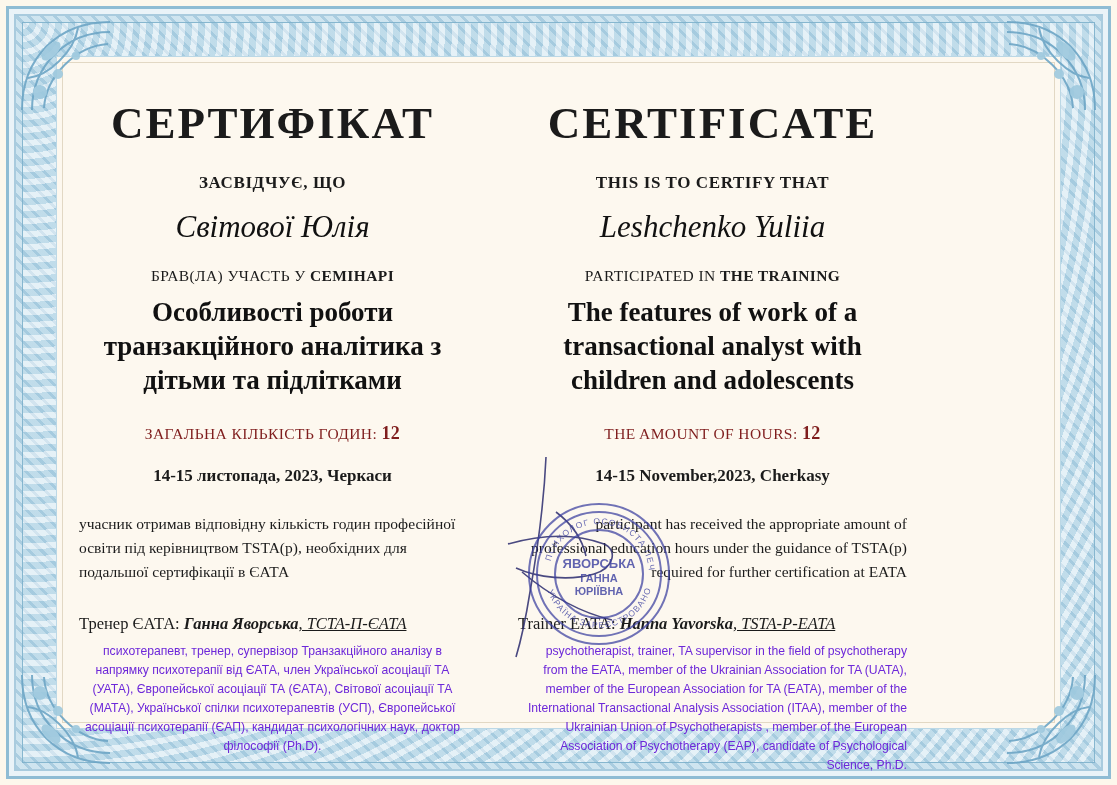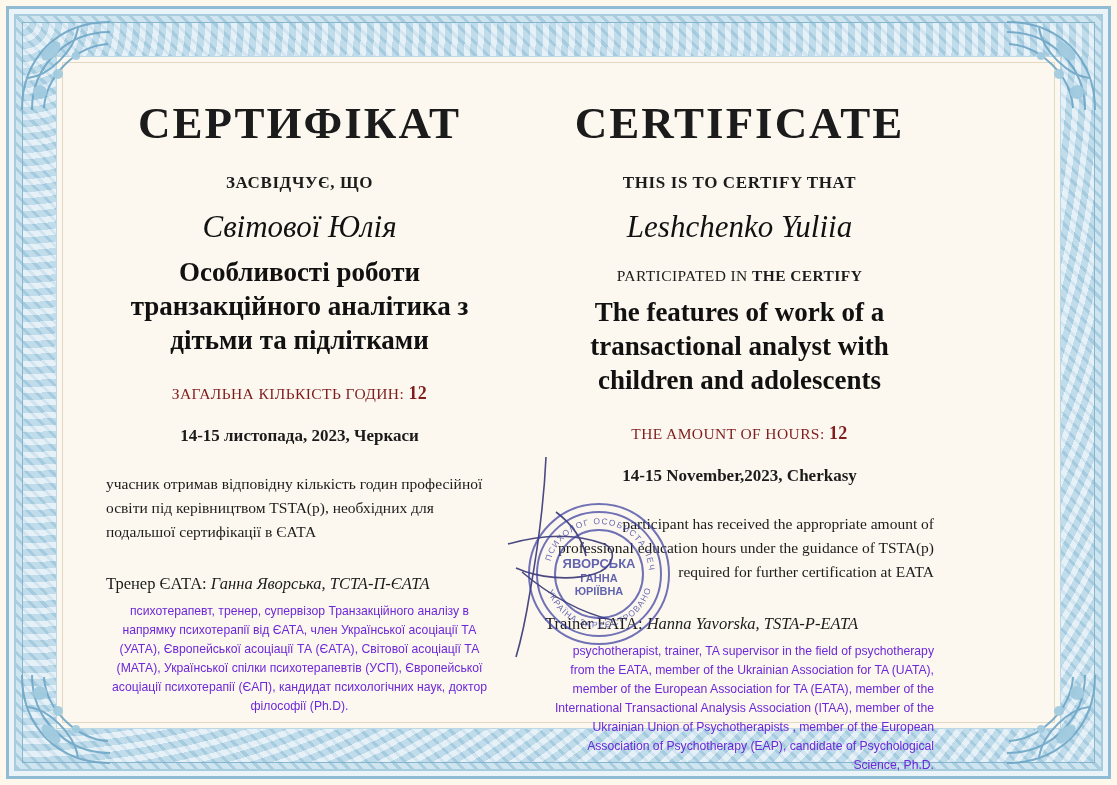--- a/index.html
+++ b/index.html
@@ -71,21 +71,21 @@
     opacity: .9;
   }
   .corner-tl { left: 18px; top: 18px; }
   .corner-tr { right: 18px; top: 18px; transform: scaleX(-1); }
   .corner-bl { left: 18px; bottom: 18px; transform: scaleY(-1); }
   .corner-br { right: 18px; bottom: 18px; transform: scale(-1,-1); }
 
   
   .content {
     position: absolute;
-    left: 76px; top: 62px;
+    left: 49px; top: 62px;
     width: 886px; height: 661px;
     display: flex;
     border-radius: 11px;
   }
   .col {
     width: 50%;
     padding: 18px 26px 10px 26px;
     text-align: center;
   }
   .col-left { padding-left: 30px; }
@@ -152,22 +152,22 @@
   }
   .col-right .paragraph { text-align: right; }
 
   .trainer {
     font-size: 16.5px;
     color: #1b1b1b;
     margin: 30px 0 0 0;
     text-align: left;
   }
   .trainer .t-label { }
-  .trainer .t-name { font-weight: normal; font-style: italic; }
-  .trainer .t-cred { font-style: italic; }
+  .trainer .t-name { font-weight: bold; font-style: italic; }
+  .trainer .t-cred { font-style: italic; text-decoration: underline; }
 
   .credentials {
     font-family: "Liberation Sans", sans-serif;
     font-size: 12.2px;
     line-height: 1.55;
     color: #6d28d9;
     margin: 8px 0 0 0;
   }
   .credentials.left { text-align: center; }
   .credentials.right { text-align: right; }
@@ -253,33 +253,34 @@
       <ellipse cx="33" cy="33" rx="12" ry="6" transform="rotate(-45 33 33)"></ellipse>
     </g>
   </svg>
 
   <div class="content">
 
     <div class="col col-left">
       <div class="title">СЕРТИФІКАТ</div>
       <div class="subtitle">ЗАСВІДЧУЄ, ЩО</div>
       <div class="name">Світової Юлія</div>
+      <div class="participated"><span>БРАВ(ЛА) УЧАСТЬ У </span><b>СЕМІНАРІ</b></div>
       <div class="course">Особливості роботи транзакційного аналітика з дітьми та підлітками</div>
       <div class="hours"><span>ЗАГАЛЬНА КІЛЬКІСТЬ ГОДИН: </span><b>12</b></div>
       <div class="date">14-15 листопада, 2023, Черкаси</div>
       <div class="paragraph">учасник отримав відповідну кількість годин професійної освіти під керівництвом TSTA(p), необхідних для подальшої сертифікації в ЄАТА</div>
       <div class="trainer"><span class="t-label">Тренер ЄАТА: </span><span class="t-name">Ганна Яворська</span><span class="t-cred">, TCTA-П-ЄАТА</span></div>
       <div class="credentials left">психотерапевт, тренер, супервізор Транзакційного аналізу в напрямку психотерапії від ЄАТА, член Української асоціації ТА (УАТА), Європейської асоціації ТА (ЄАТА), Світової асоціації ТА (МАТА), Української спілки психотерапевтів (УСП), Європейської асоціації психотерапії (ЄАП), кандидат психологічних наук, доктор філософії (Ph.D).</div>
     </div>
 
     <div class="col col-right">
       <div class="title">CERTIFICATE</div>
       <div class="subtitle">THIS IS TO CERTIFY THAT</div>
       <div class="name">Leshchenko Yuliia</div>
-      <div class="participated"><span>PARTICIPATED IN </span><b>THE CERTIFY</b></div>
+      <div class="participated"><span>PARTICIPATED IN </span><b>THE TRAINING</b></div>
       <div class="course">The features of work of a transactional analyst with children and adolescents</div>
       <div class="hours"><span>THE AMOUNT OF HOURS: </span><b>12</b></div>
       <div class="date">14-15 November,2023, Cherkasy</div>
       <div class="paragraph">participant has received the appropriate amount of professional education hours under the guidance of TSTA(p) required for further certification at EATA</div>
       <div class="trainer"><span class="t-label">Trainer EATA: </span><span class="t-name">Hanna Yavorska</span><span class="t-cred">, TSTA-P-EATA</span></div>
       <div class="credentials right">psychotherapist, trainer, TA supervisor in the field of psychotherapy from the EATA, member of the Ukrainian Association for TA (UATA), member of the European Association for TA (EATA), member of the International Transactional Analysis Association (ITAA), member of the Ukrainian Union of Psychotherapists , member of the European Association of Psychotherapy (EAP), candidate of Psychological Science, Ph.D.</div>
     </div>
   </div>
 
   <svg class="signature" viewBox="0 0 150 210">

